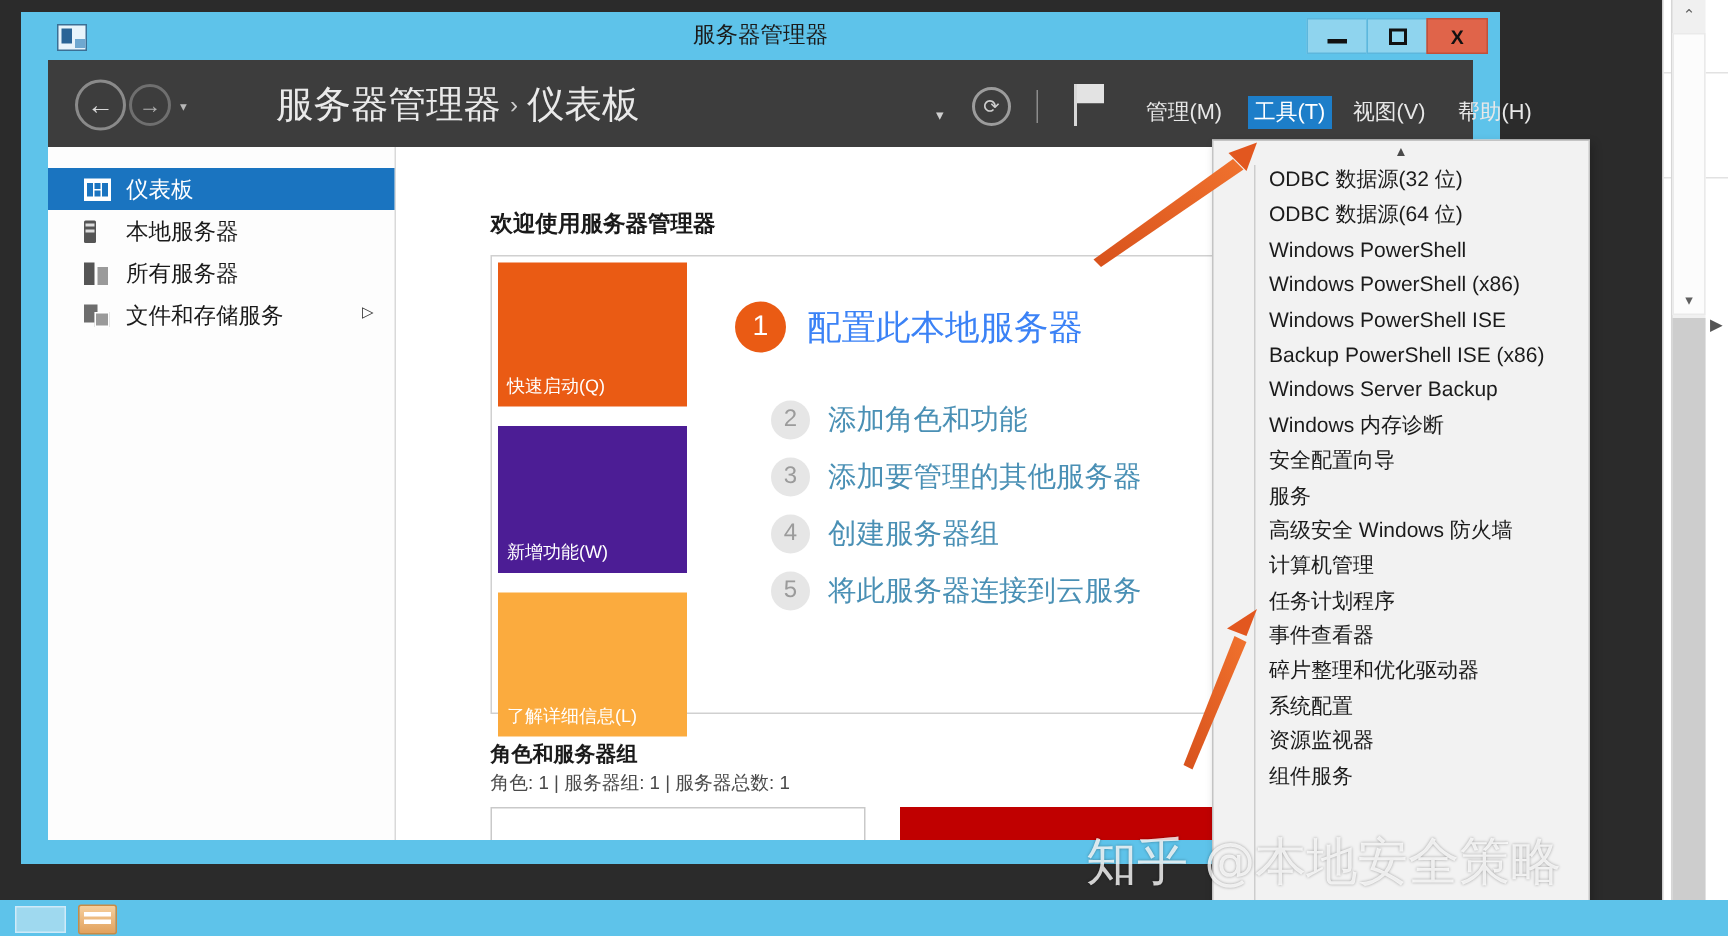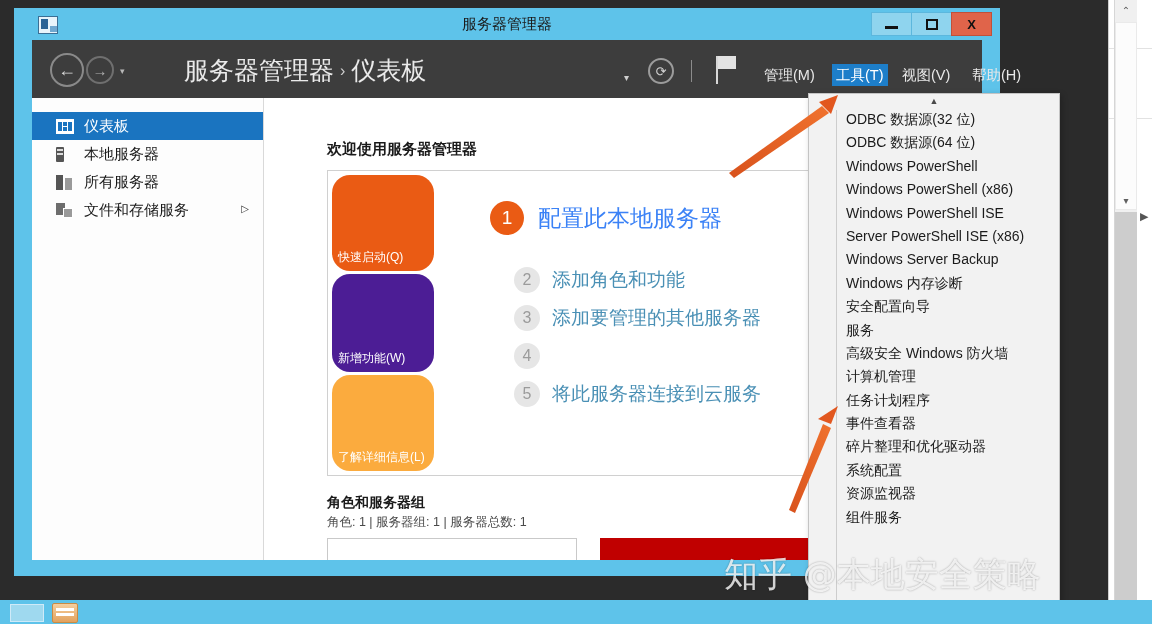--- a/index.html
+++ b/index.html
@@ -259,26 +259,25 @@
     background: #ffffff;
     border: 1px solid #d0d0d0;
     box-sizing: border-box;
   }
   #tiles {
     position: absolute; left: 4px; top: 4px;
     width: 110px; height: 296px;
   }
   .tile {
     position: relative;
-    width: 102px;
+    width: 126px;
     color: #ffffff;
     font-size: 12px;
     box-sizing: border-box;
-    margin-bottom: 3px;
-    border-radius: 18px;
+    margin-bottom: 13px;
   }
   .tile .tile-label {
     position: absolute; left: 6px; bottom: 5px;
     font-size: 12px;
   }
   #tile-0 { height: 96px; background: #ea5b14; }
   #tile-1 { height: 98px; background: #4c1d95; }
   #tile-2 { height: 96px; background: #fbab3e; }
   #steps {
     position: absolute; left: 130px; top: 0; right: 0; bottom: 0;
@@ -487,20 +486,21 @@
             <div class="step-row" id="step-2">
               <span class="num">2</span>
               <span class="txt">添加角色和功能</span>
             </div>
             <div class="step-row" id="step-3">
               <span class="num">3</span>
               <span class="txt">添加要管理的其他服务器</span>
             </div>
             <div class="step-row" id="step-4">
               <span class="num">4</span>
+              <span class="txt">创建服务器组</span>
             </div>
             <div class="step-row" id="step-5">
               <span class="num">5</span>
               <span class="txt">将此服务器连接到云服务</span>
             </div>
           </div>
         </div>
 
         <div id="roles-title">角色和服务器组</div>
         <div id="roles-sub">角色: 1 | 服务器组: 1 | 服务器总数: 1</div>
@@ -512,21 +512,21 @@
 
   <div id="tools-menu">
     <div id="tools-scroll-up">▲</div>
     <div class="rail"></div>
     <div id="tools-list">
       <div class="tool-item">ODBC 数据源(32 位)</div>
       <div class="tool-item">ODBC 数据源(64 位)</div>
       <div class="tool-item">Windows PowerShell</div>
       <div class="tool-item">Windows PowerShell (x86)</div>
       <div class="tool-item">Windows PowerShell ISE</div>
-      <div class="tool-item">Server PowerShell ISE (x86)</div>
+      <div class="tool-item">Backup PowerShell ISE (x86)</div>
       <div class="tool-item">Windows Server Backup</div>
       <div class="tool-item">Windows 内存诊断</div>
       <div class="tool-item">安全配置向导</div>
       <div class="tool-item">服务</div>
       <div class="tool-item">高级安全 Windows 防火墙</div>
       <div class="tool-item">计算机管理</div>
       <div class="tool-item">任务计划程序</div>
       <div class="tool-item">事件查看器</div>
       <div class="tool-item">碎片整理和优化驱动器</div>
       <div class="tool-item">系统配置</div>

